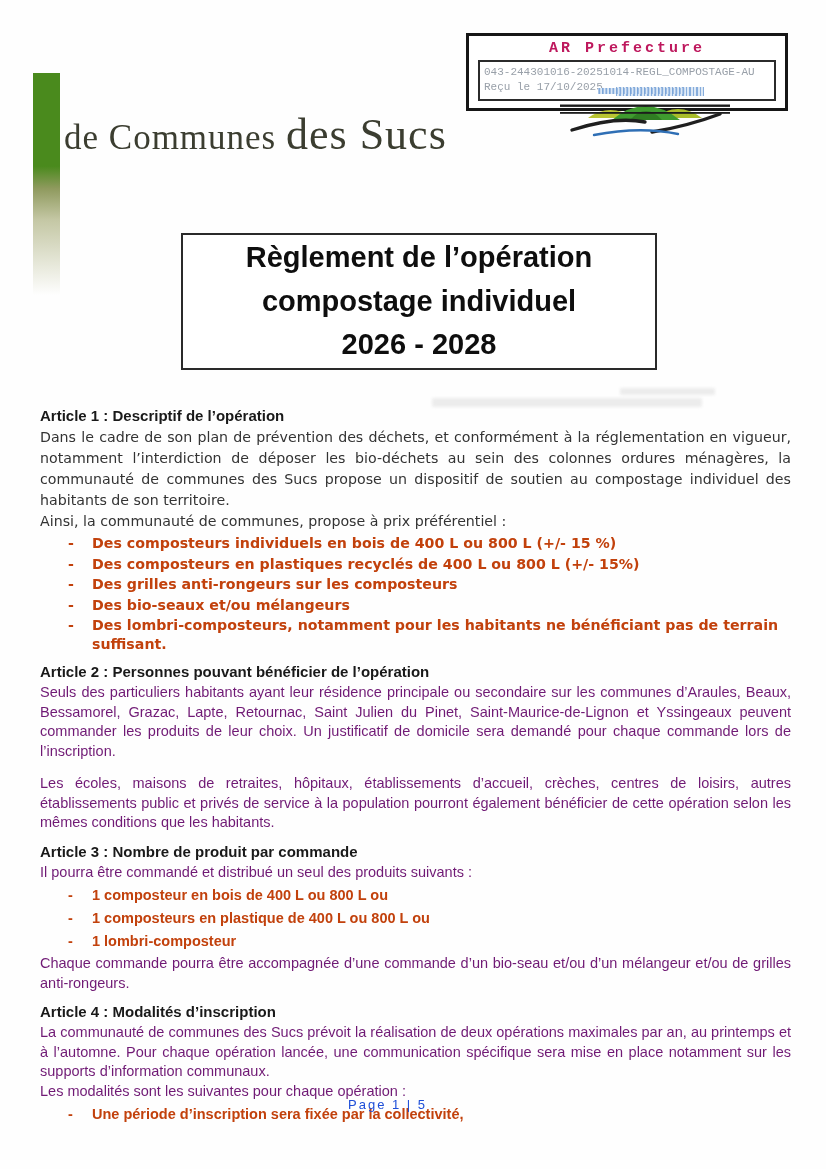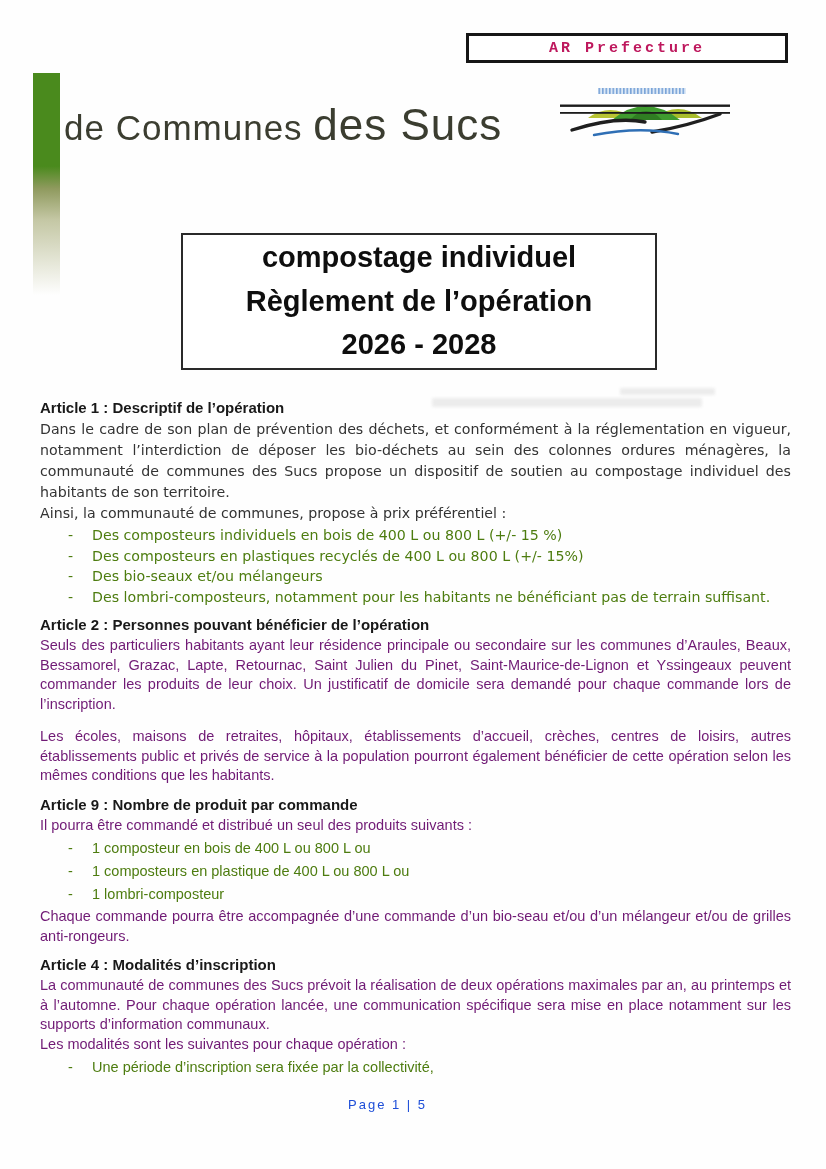--- a/index.html
+++ b/index.html
@@ -4,21 +4,21 @@
 <style>
   html,body{margin:0;padding:0;background:#ffffff;}
   .page{position:relative;width:826px;height:1169px;background:#fefefe;overflow:hidden;
         font-family:"Liberation Sans",sans-serif;color:#2d2d2d;}
 
   
   .logo-bar{position:absolute;left:33px;top:73px;width:27px;height:222px;
     background:linear-gradient(#4a8a1d 0%,#4a8a1d 42%,#8f9a5e 52%,#c4c7a4 66%,rgba(255,255,255,0) 100%);}
   .logo-text{position:absolute;left:64px;top:98px;color:#3b3d30;letter-spacing:1px;line-height:1;}
   .logo-l1{font-size:35px;}
-  .logo-l2{font-size:35px;margin-top:5px;white-space:nowrap;}
+  .logo-l2{font-size:35px;margin-top:15px;white-space:nowrap;font-family:Liberation Serif, serif;}
   .logo-l2 .big{font-size:44px;}
 
   
   .stamp{position:absolute;left:466px;top:33px;width:316px;border:3px solid #161616;background:#fff;z-index:4;}
   .stamp-title{font-family:"Liberation Mono",monospace;font-weight:bold;font-size:15px;
     letter-spacing:3px;text-align:center;padding:4px 0 3px;color:#be185d;}
   .stamp-inner{position:relative;margin:0 9px 7px;border:2px solid #2b2b2b;padding:3px 4px 4px;
     font-family:"Liberation Mono",monospace;font-size:11px;line-height:1.35;color:#99a0a9;
     white-space:nowrap;overflow:hidden;}
   .stamp-hatch{position:absolute;left:136px;top:25px;width:88px;height:9px;
@@ -32,48 +32,53 @@
     border:2px solid #2a2a2a;background:#fff;display:flex;flex-direction:column;
     justify-content:center;align-items:center;text-align:center;
     font-size:29px;font-weight:700;line-height:1.5;color:#0e0e0e;}
 
   
   .smudge{position:absolute;background:#ececec;filter:blur(1.5px);border-radius:2px;}
 
   
   .content{position:absolute;left:40px;top:399px;width:751px;}
   .article{margin-top:10px;}
-  .article:first-child{margin-top:0;}
+  .article:first-child{margin-top:8px;}
   .article h3{font-size:15px;font-weight:bold;margin:0 0 3px;color:#191919;
     font-family:"Liberation Sans",sans-serif;}
   .body{font-size:14.5px;line-height:19.5px;text-align:justify;margin:0;color:#701a75;}
   .hand{font-family:"DejaVu Sans",sans-serif;font-size:14.2px;line-height:21px;color:#333;}
   .gap{margin-top:13px;}
   ul.bullets{list-style:none;margin:2px 0 0;padding:0;}
-  ul.bullets li{position:relative;padding-left:52px;margin:2px 0;font-size:14.2px;line-height:18.5px;color:#4d7c0f;}
+  ul.bullets li{position:relative;padding-left:52px;margin:2px 0;font-size:14.2px;line-height:18.5px;color:#c2410c;font-weight:bold;}
   ul.bullets li::before{content:"-";position:absolute;left:28px;top:0;}
   ul.bullets.hand li{font-family:"DejaVu Sans",sans-serif;}
   ul.bullets.cal li{font-family:"Liberation Sans",sans-serif;font-size:14.5px;line-height:20px;margin:3px 0;}
 
   
   .footer{position:absolute;left:348px;top:1097px;font-size:13px;letter-spacing:2px;
     color:#1d4ed8;filter:blur(0.6px);}
 </style>
 </head>
 <body>
 
 <div class="page">
 
   <div class="logo-bar"></div>
   <div class="logo-text">
     <div class="logo-l2"><span>de Communes </span><span class="big">des Sucs</span></div>
   </div>
 
   <div class="stamp">
     <div class="stamp-title">AR Prefecture</div>
+    <div class="stamp-inner">
+      <div>043-244301016-20251014-REGL_COMPOSTAGE-AU</div>
+      <div>Reçu le 17/10/2025</div>
+      <div class="stamp-hatch"></div>
+    </div>
   </div>
 
   <svg class="landscape" viewBox="0 0 170 55">
     <defs>
       <pattern id="hatch" width="3.5" height="8" patternUnits="userSpaceOnUse">
         <rect width="3.5" height="8" fill="#dde9f6"></rect>
         <rect width="1.6" height="8" fill="#7aa4d8"></rect>
       </pattern>
     </defs>
     <rect x="38" y="0" width="88" height="6" fill="url(#hatch)"></rect>
@@ -82,50 +87,51 @@
     <path d="M52,32 Q85,4 120,32 Z" fill="#3f9b2f"></path>
     <path d="M70,32 Q86,14 102,32 Z" fill="#2f7d22"></path>
     <rect x="0" y="16.5" width="170" height="2.4" fill="#1c1c1c"></rect>
     <rect x="0" y="24" width="170" height="1.8" fill="#1c1c1c"></rect>
     <path d="M12,42 Q55,28 85,34" stroke="#1f1f1f" stroke-width="3.4" fill="none" stroke-linecap="round"></path>
     <path d="M92,44 Q128,38 160,26" stroke="#1f1f1f" stroke-width="3.4" fill="none" stroke-linecap="round"></path>
     <path d="M34,47 Q80,38 118,46" stroke="#2f6fb5" stroke-width="2.4" fill="none" stroke-linecap="round"></path>
   </svg>
 
   <div class="title-box">
+    <div>Règlement de l’opération</div>
     <div>compostage individuel</div>
-    <div>Règlement de l’opération</div>
     <div>2026 - 2028</div>
   </div>
 
   <div class="smudge" style="left:432px;top:398px;width:270px;height:9px;"></div>
   <div class="smudge" style="left:620px;top:388px;width:95px;height:7px;"></div>
 
   <div class="content">
 
     <div class="article">
       <h3>Article 1 : Descriptif de l’opération</h3>
       <p class="body hand">Dans le cadre de son plan de prévention des déchets, et conformément à la réglementation en vigueur, notamment l’interdiction de déposer les bio-déchets au sein des colonnes ordures ménagères, la communauté de communes des Sucs propose un dispositif de soutien au compostage individuel des habitants de son territoire.</p>
       <p class="body hand">Ainsi, la communauté de communes, propose à prix préférentiel :</p>
       <ul class="bullets hand">
         <li>Des composteurs individuels en bois de 400 L ou 800 L (+/- 15 %)</li>
         <li>Des composteurs en plastiques recyclés de 400 L ou 800 L (+/- 15%)</li>
+        <li>Des grilles anti-rongeurs sur les composteurs</li>
         <li>Des bio-seaux et/ou mélangeurs</li>
         <li>Des lombri-composteurs, notamment pour les habitants ne bénéficiant pas de terrain suffisant.</li>
       </ul>
     </div>
 
     <div class="article">
       <h3>Article 2 : Personnes pouvant bénéficier de l’opération</h3>
       <p class="body">Seuls des particuliers habitants ayant leur résidence principale ou secondaire sur les communes d’Araules, Beaux, Bessamorel, Grazac, Lapte, Retournac, Saint Julien du Pinet, Saint-Maurice-de-Lignon et Yssingeaux peuvent commander les produits de leur choix. Un justificatif de domicile sera demandé pour chaque commande lors de l’inscription.</p>
       <p class="body gap">Les écoles, maisons de retraites, hôpitaux, établissements d’accueil, crèches, centres de loisirs, autres établissements public et privés de service à la population pourront également bénéficier de cette opération selon les mêmes conditions que les habitants.</p>
     </div>
 
     <div class="article">
-      <h3>Article 9 : Nombre de produit par commande</h3>
+      <h3>Article 3 : Nombre de produit par commande</h3>
       <p class="body">Il pourra être commandé et distribué un seul des produits suivants :</p>
       <ul class="bullets cal">
         <li>1 composteur en bois de 400 L ou 800 L ou</li>
         <li>1 composteurs en plastique de 400 L ou 800 L ou</li>
         <li>1 lombri-composteur</li>
       </ul>
       <p class="body">Chaque commande pourra être accompagnée d’une commande d’un bio-seau et/ou d’un mélangeur et/ou de grilles anti-rongeurs.</p>
     </div>
 
     <div class="article">

